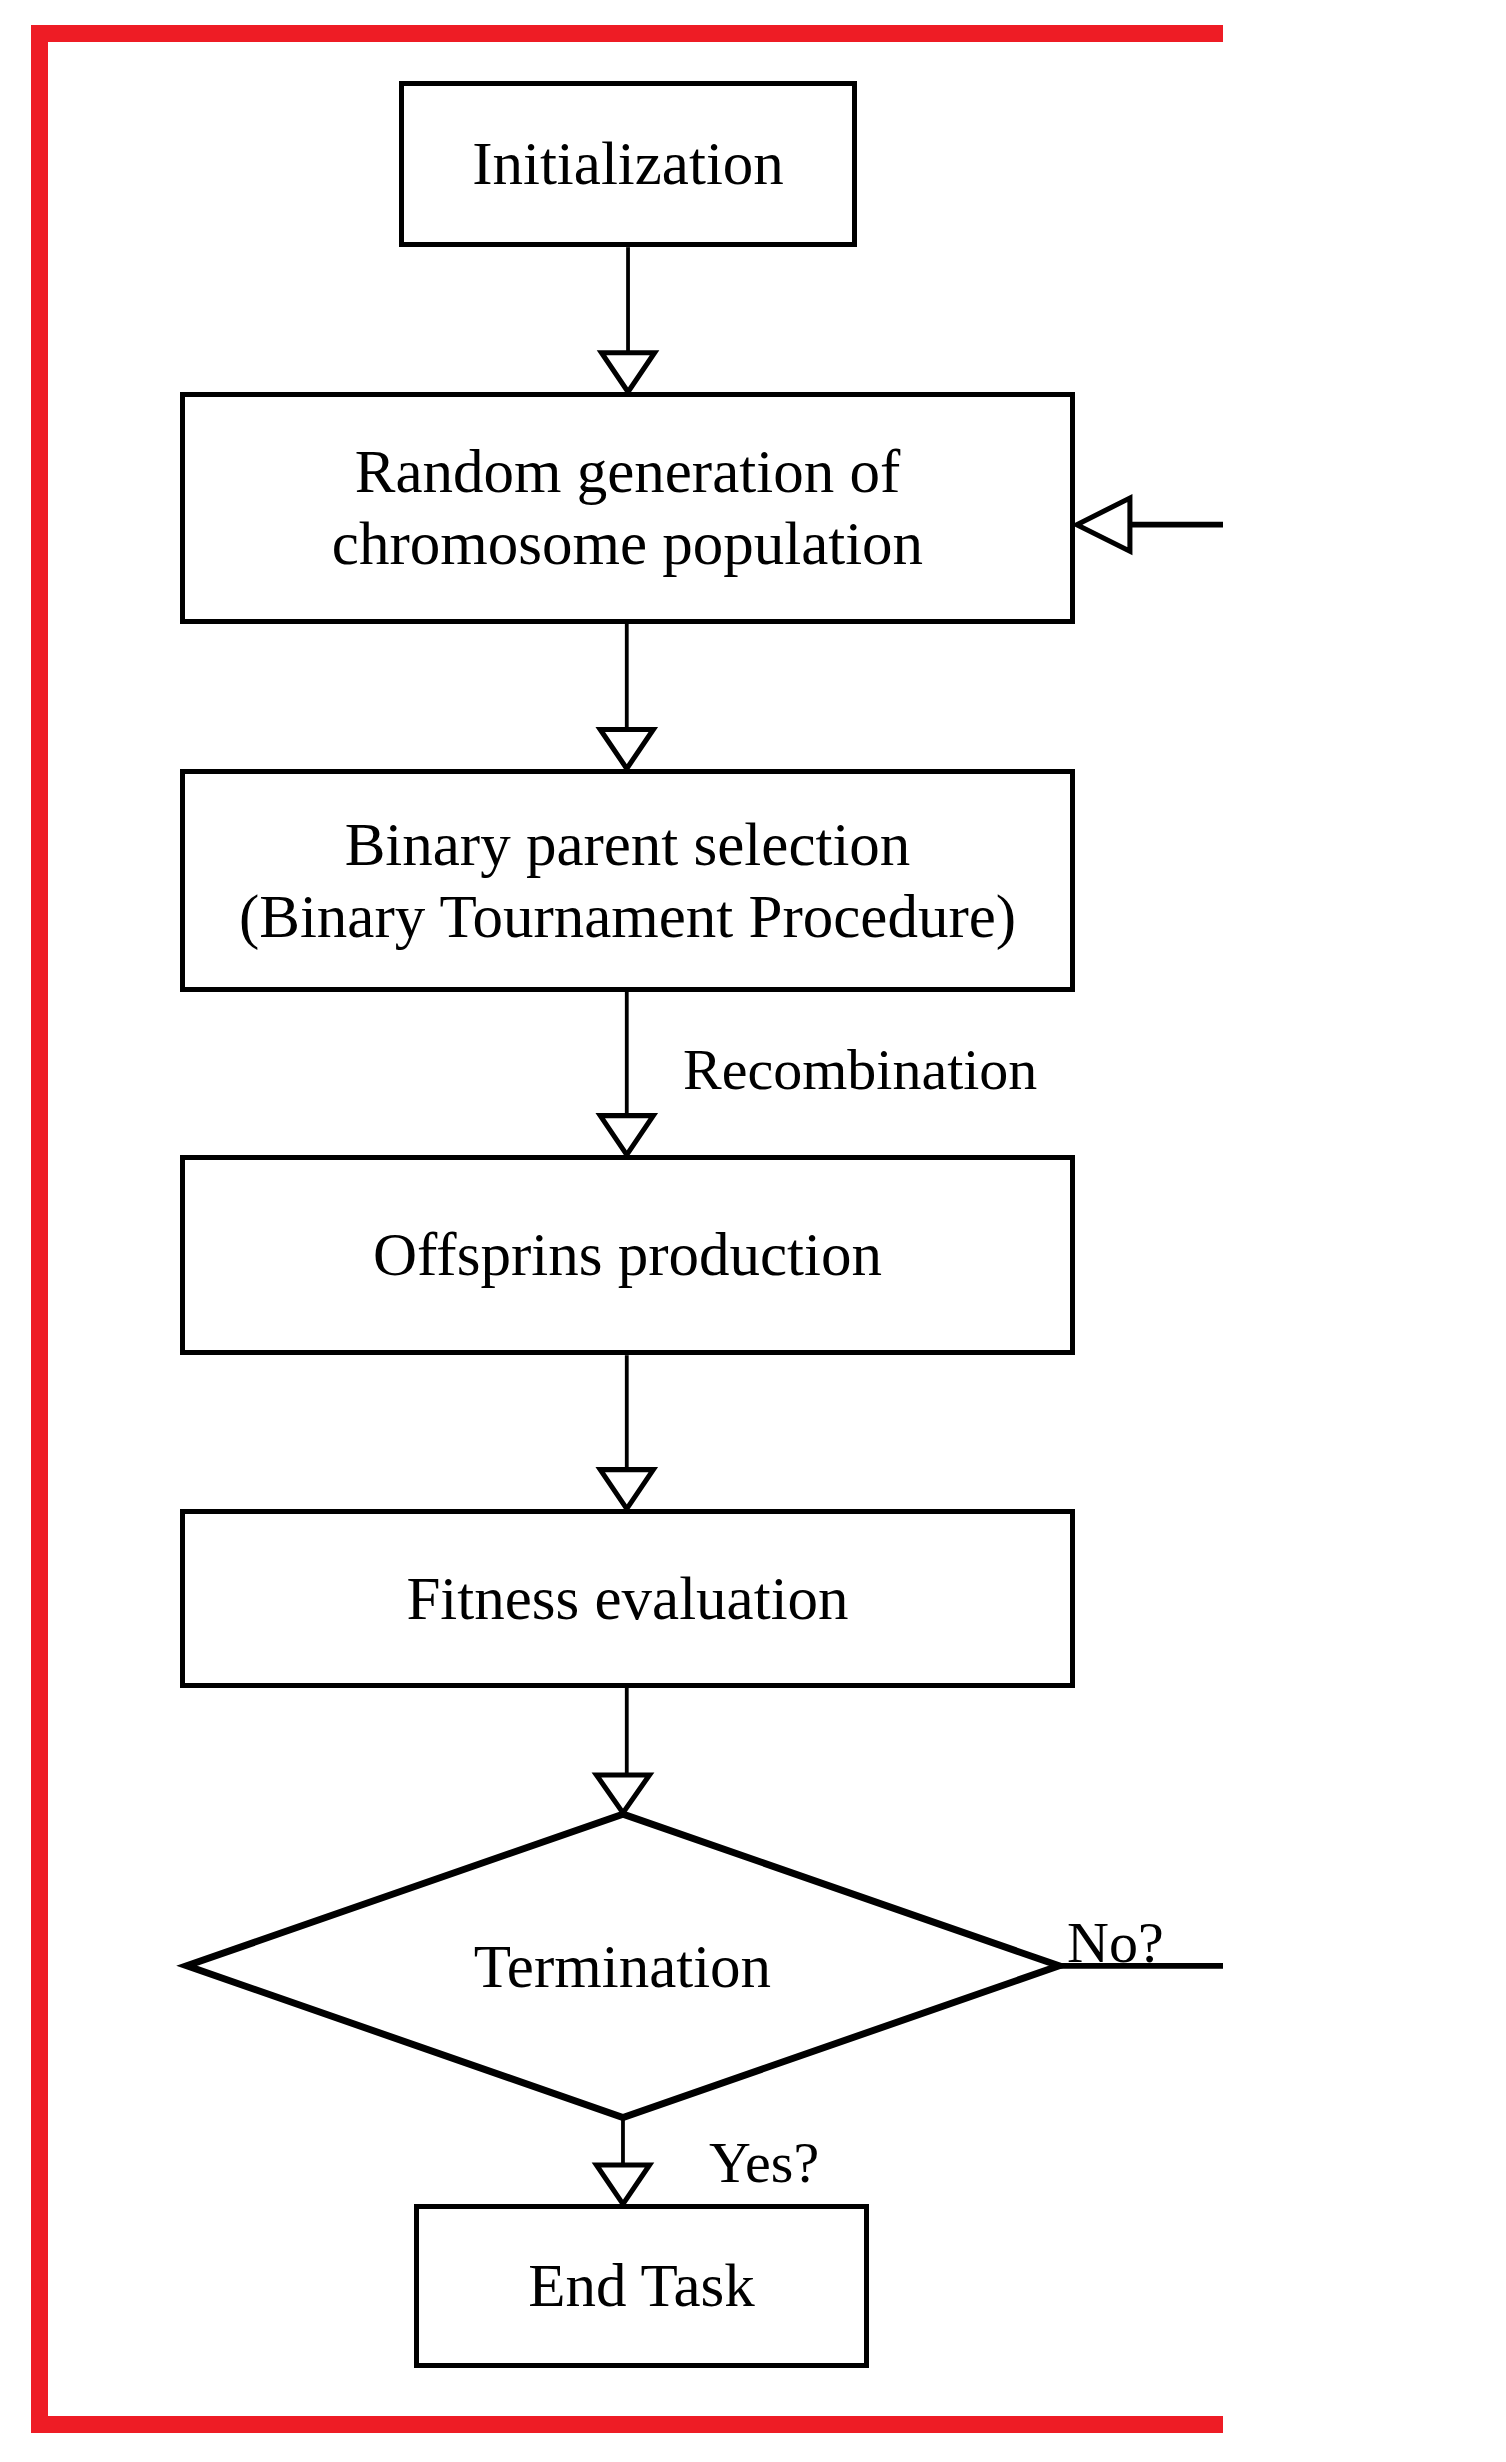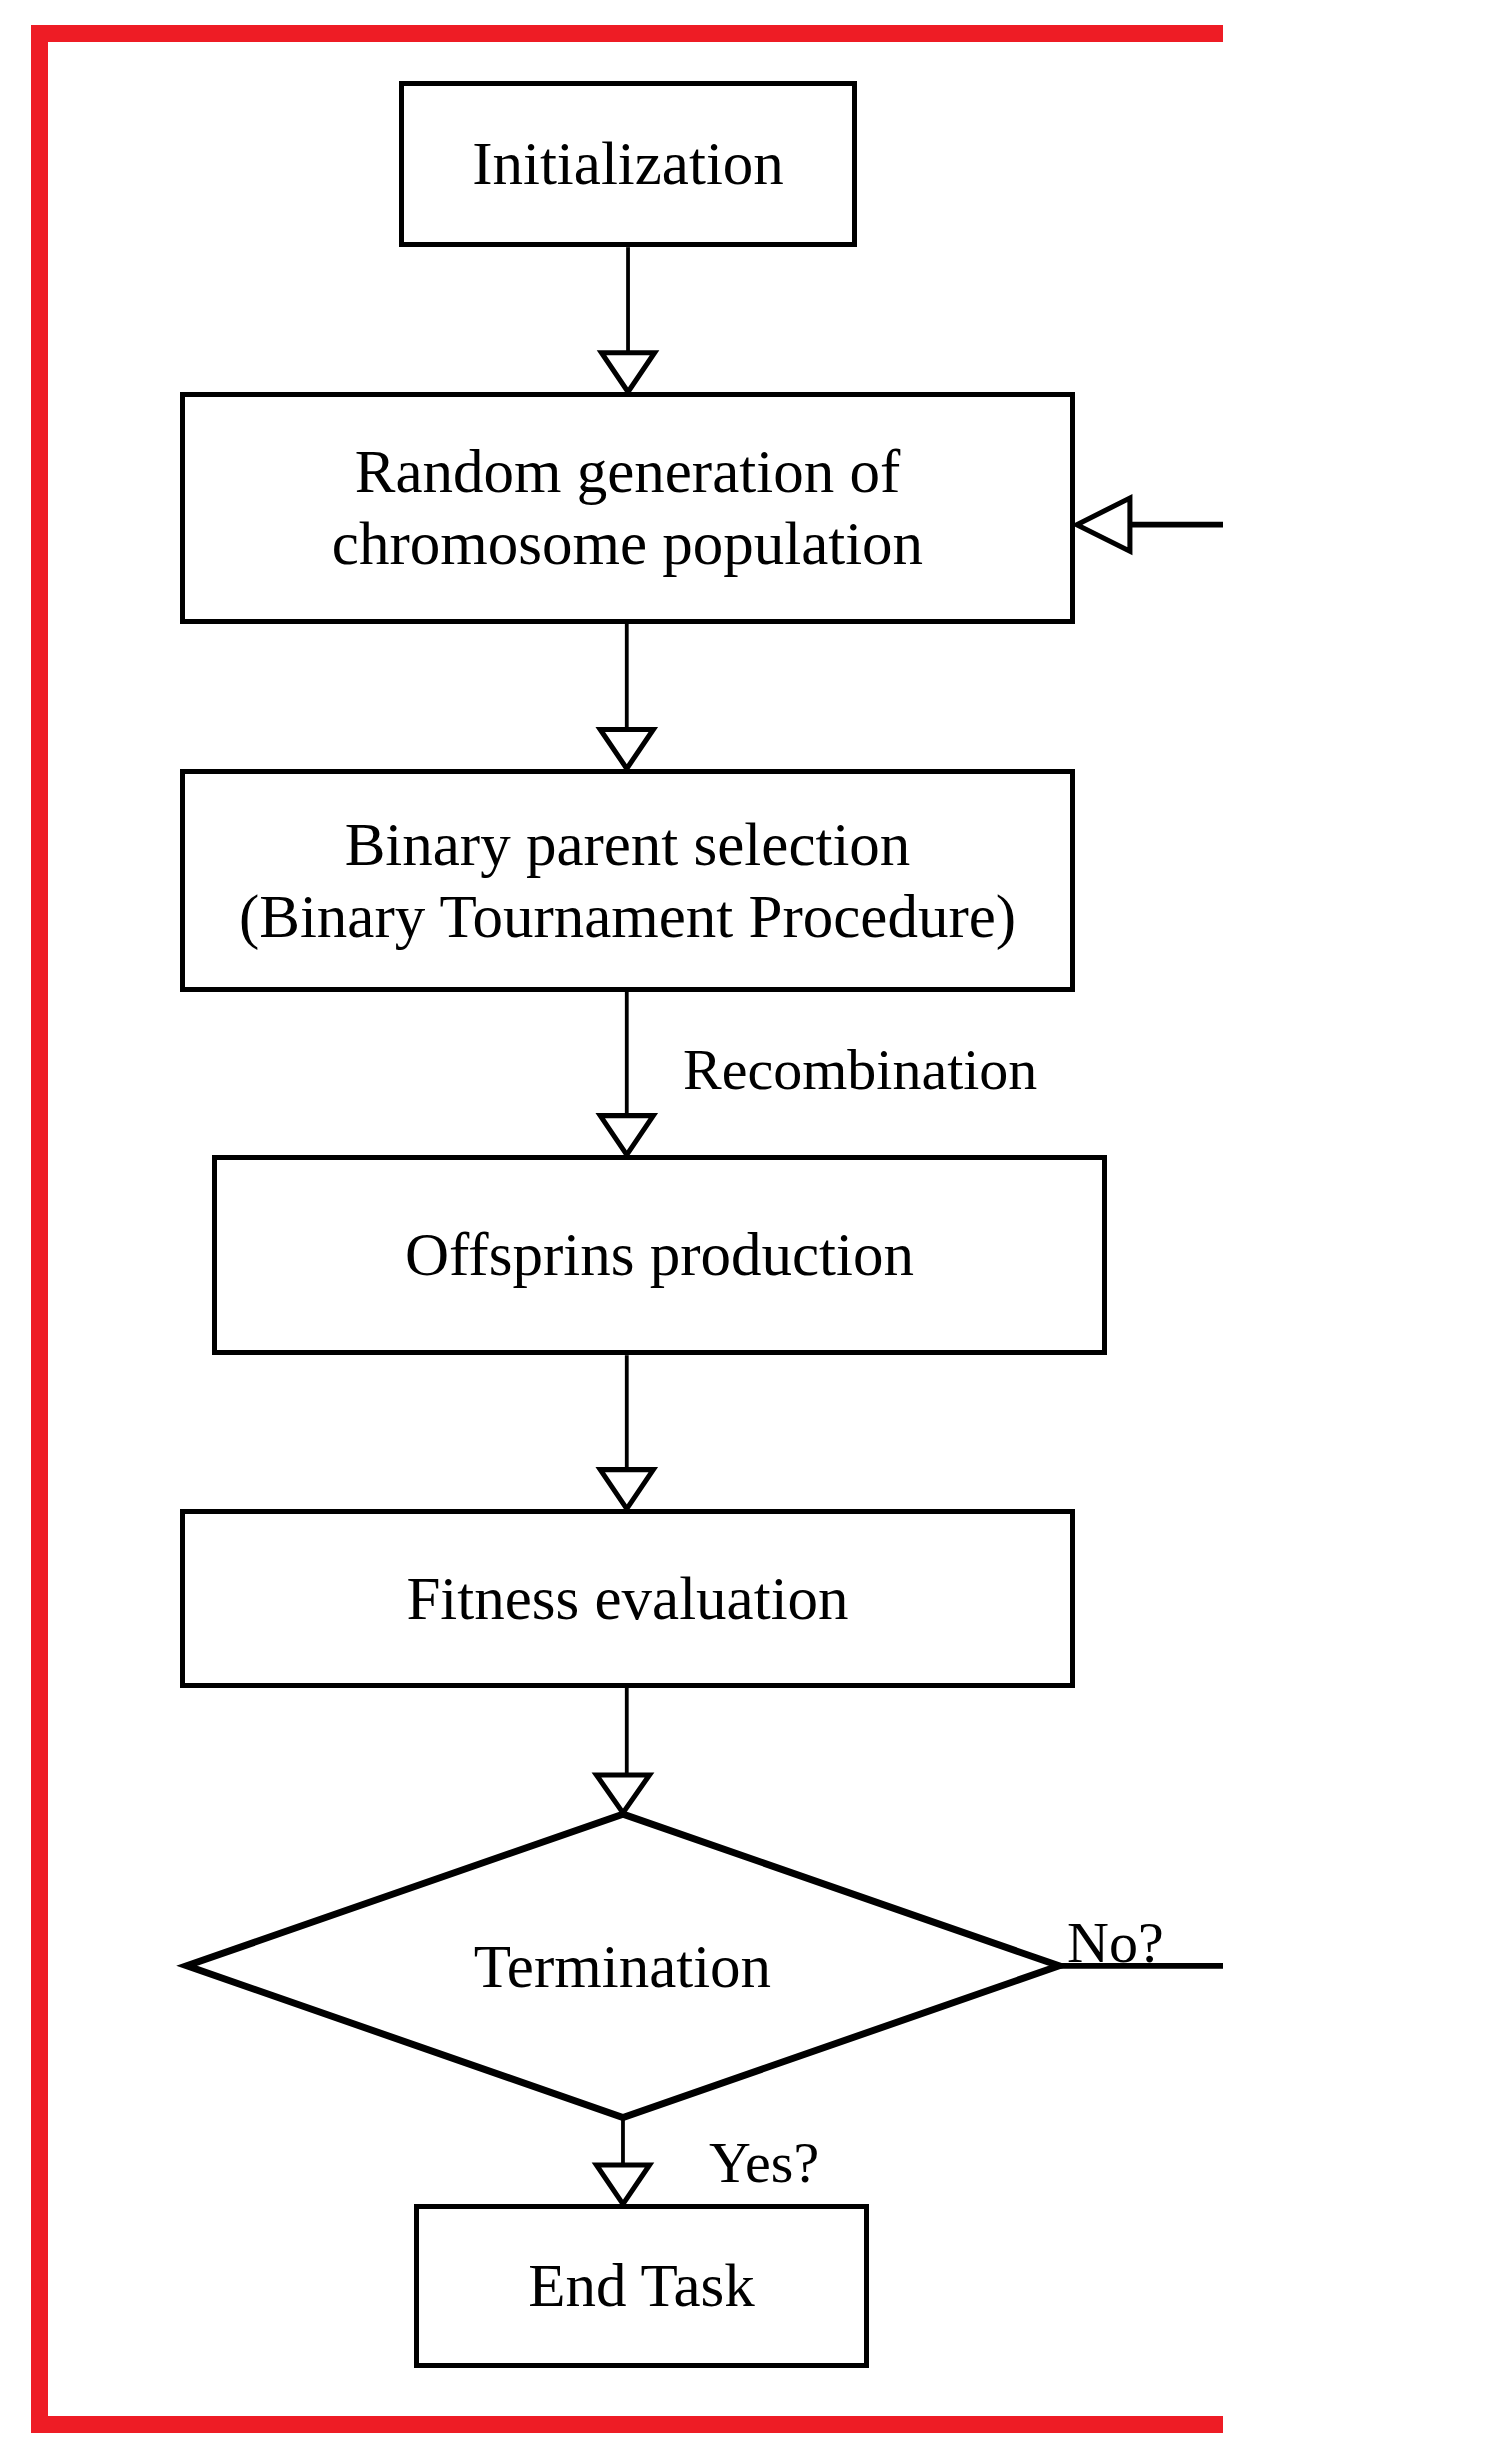--- a/index.html
+++ b/index.html
@@ -58,21 +58,21 @@
   }
   .edge-label {
     position: absolute;
     font-size: 58px;
     line-height: 70px;
     white-space: nowrap;
   }
   #node-initialization { left: 399px; top: 81px; width: 458px; height: 166px; }
   #node-random        { left: 180px; top: 392px; width: 895px; height: 232px; }
   #node-binary        { left: 180px; top: 769px; width: 895px; height: 223px; align-items: center; }
-  #node-offsprins     { left: 180px; top: 1155px; width: 895px; height: 200px; margin-left: 32px; }
+  #node-offsprins     { left: 180px; top: 1155px; width: 895px; height: 200px; }
   #node-fitness       { left: 180px; top: 1509px; width: 895px; height: 179px; }
   #node-endtask       { left: 414px; top: 2204px; width: 455px; height: 164px; }
   #label-termination  { left: 401px; top: 1916px; width: 443px; height: 101px; }
   #label-recombination { left: 683px; top: 1035px; }
   #label-mutation      { left: 699px; top: 1390px; }
   #label-no            { left: 1067px; top: 1908px; }
   #label-yes           { left: 709px; top: 2128px; }
 </style>
 </head>
 <body>

